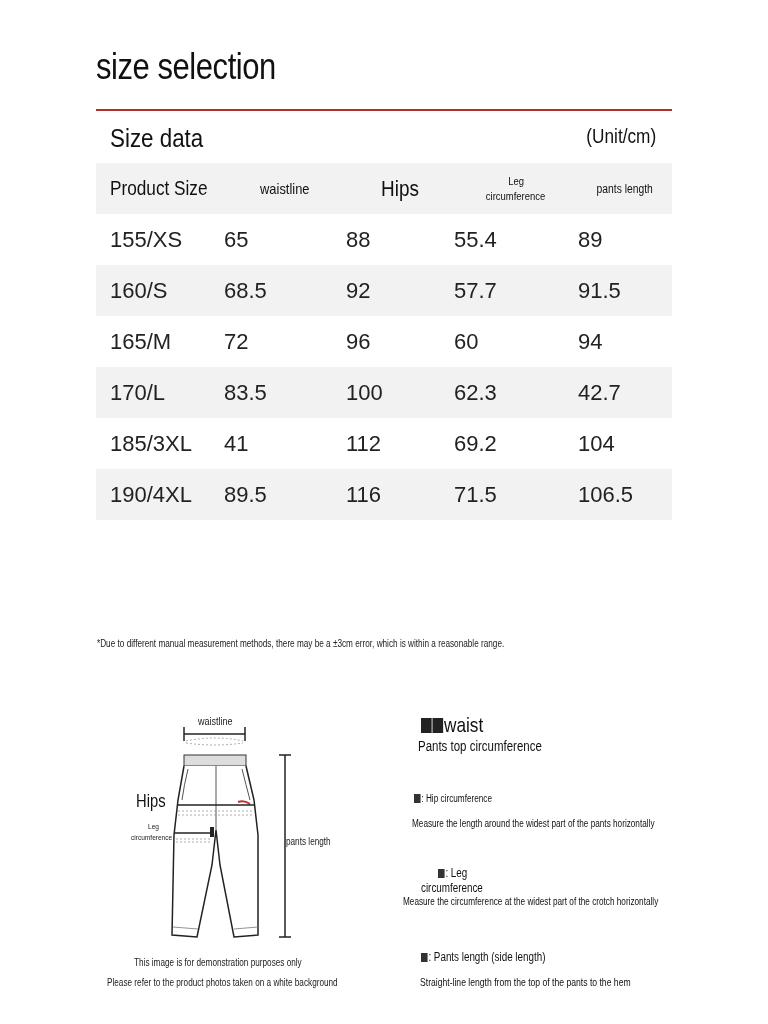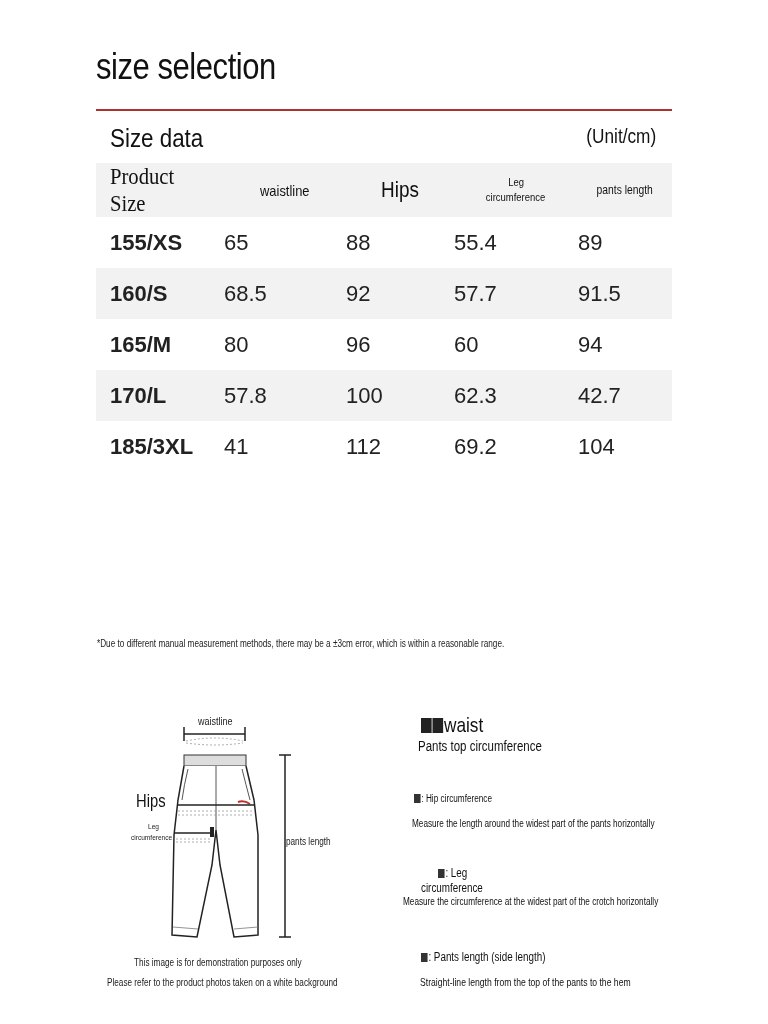--- a/index.html
+++ b/index.html
@@ -10,22 +10,22 @@
   .redline { position:absolute; left:96px; top:109px; width:576px; height:2px; background:#b0302e; }
   .subtitle { position:absolute; left:110px; top:123px; font-size:26px; transform:scaleX(0.86);
               transform-origin:left top; color:#111; }
   .unit { position:absolute; right:112px; top:125px; font-size:20px; transform:scaleX(0.86);
           transform-origin:right top; color:#111; }
   table.sz { position:absolute; left:96px; top:163px; width:576px; border-collapse:collapse; }
   table.sz tr { height:51px; }
   table.sz tr.shade { background:#f2f2f2; }
   table.sz th { font-weight:400; color:#111; padding:0; vertical-align:middle; }
   table.sz td { font-size:22px; color:#222; padding:0; vertical-align:middle; }
-  table.sz td:first-child { text-align:left; padding-left:14px;font-weight:bold; }
-  .hdr-size { text-align:left; padding-left:14px !important; font-size:24px;font-family:Liberation Serif, serif; }
+  table.sz td:first-child { text-align:left; padding-left:14px; }
+  .hdr-size { text-align:left; padding-left:14px !important; font-size:20px; }
   .hdr-size span, .hdr-waist span, .hdr-hips span, .hdr-leg span, .hdr-len span { display:inline-block; transform:scaleX(0.86); }
   .hdr-size span { transform-origin:left center; }
   .hdr-waist { font-size:15px; }
   .hdr-hips { font-size:22px; }
   .hdr-leg { font-size:11px; line-height:15px; }
   .hdr-len { font-size:12px; }
   .note { position:absolute; left:97px; top:638px; font-size:10px; color:#222;
           transform:scaleX(0.82); transform-origin:left top; white-space:nowrap; }
   .diagram { position:absolute; left:100px; top:705px; width:250px; height:240px; }
   .lbl { position:absolute; color:#222; white-space:nowrap; transform-origin:left top; transform:scaleX(0.82); }
@@ -67,38 +67,45 @@
   </tr>
   <tr class="shade">
     <td>160/S</td>
     <td>68.5</td>
     <td>92</td>
     <td>57.7</td>
     <td>91.5</td>
   </tr>
   <tr>
     <td>165/M</td>
-    <td>80</td>
+    <td>72</td>
     <td>96</td>
     <td>60</td>
     <td>94</td>
   </tr>
   <tr class="shade">
     <td>170/L</td>
-    <td>57.8</td>
+    <td>83.5</td>
     <td>100</td>
     <td>62.3</td>
     <td>42.7</td>
   </tr>
   <tr>
     <td>185/3XL</td>
     <td>41</td>
     <td>112</td>
     <td>69.2</td>
     <td>104</td>
+  </tr>
+  <tr class="shade">
+    <td>190/4XL</td>
+    <td>89.5</td>
+    <td>116</td>
+    <td>71.5</td>
+    <td>106.5</td>
   </tr>
 </tbody>
   </table>
 
 <div class="note">*Due to different manual measurement methods, there may be a ±3cm error, which is within a reasonable range.</div>
 
 <div class="diagram">
   <svg width="250" height="240" viewBox="0 0 250 240" style="position:absolute;left:0;top:0">
 
     <line x1="84" y1="29" x2="145" y2="29" stroke="#222" stroke-width="1.5"></line>

